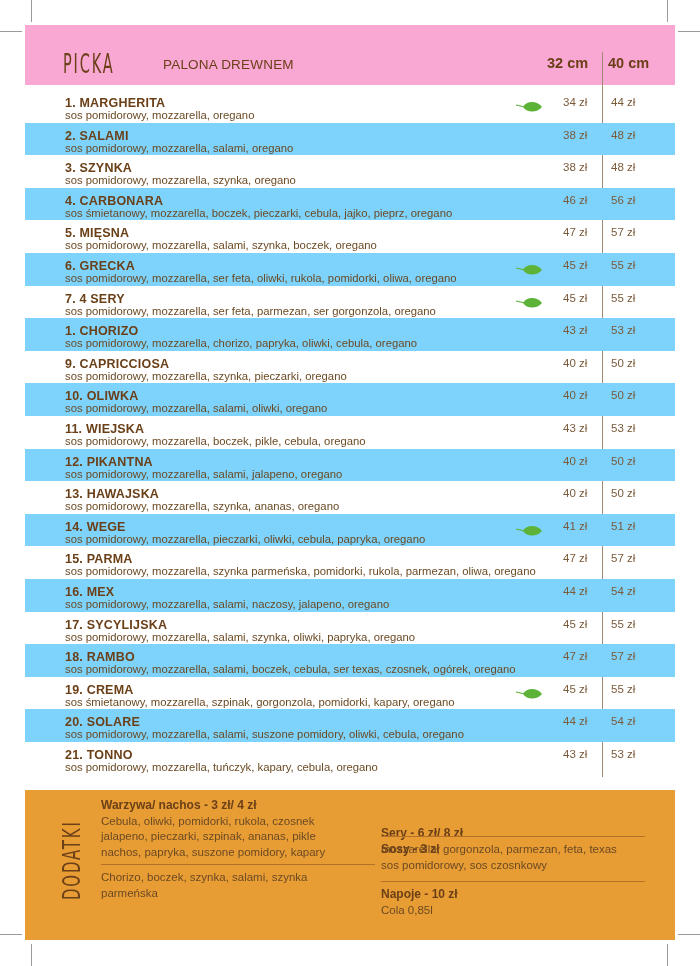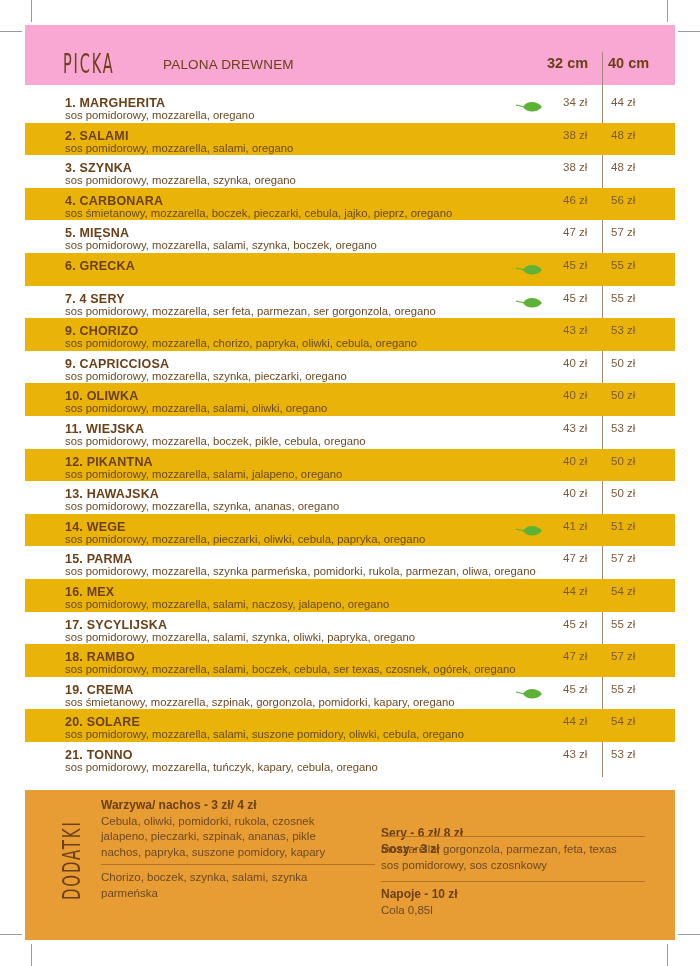--- a/index.html
+++ b/index.html
@@ -9,21 +9,21 @@
   .header { position:absolute; left:25px; top:25px; width:650px; height:60px; background:#f9a8d4; }
   .header .title { position:absolute; left:38px; top:26px; font-family:"DejaVu Sans Condensed","DejaVu Sans", sans-serif;
         font-size:26px; letter-spacing:3px; color:#6b4018; transform:scaleX(0.62); transform-origin:left top; font-weight:normal; line-height:26px; }
   .header .subtitle { position:absolute; left:138px; top:32px; font-size:13.5px; color:#6b4018; letter-spacing:0.2px; }
   .header .col { position:absolute; top:30px; font-size:14.5px; font-weight:bold; color:#6b4018; }
   .header .col32 { left:522px; }
   .header .col40 { left:583px; }
   .vline { position:absolute; left:602px; width:1px; background:#a08a74; }
   .rows { position:absolute; left:25px; top:90px; width:650px; }
   .row { position:relative; height:32.6px; }
-  .row.alt { background:#eab308; }
+  .row.alt { background:#7dd3fc; }
   .row .name { position:absolute; left:40px; top:6px; font-size:12.5px; font-weight:bold; color:#6b4018; letter-spacing:0.2px; }
   .row .desc { position:absolute; left:40px; top:19px; font-size:11.3px; color:#6b4a24; white-space:nowrap; }
   .row .p32 { position:absolute; left:538px; top:6px; font-size:11.5px; color:#7a5a3a; }
   .row .p40 { position:absolute; left:586px; top:6px; font-size:11.5px; color:#7a5a3a; }
   .leaf { position:absolute; left:490px; top:10px; width:28px; height:14px; }
   .footer { position:absolute; left:25px; top:790px; width:650px; height:150px; background:#e89c34; }
   .dodatki { position:absolute; left:33px; top:110px; transform:rotate(-90deg); transform-origin:left top;
         font-family:"DejaVu Sans", sans-serif; font-size:24px; letter-spacing:3px; color:#6b4018; white-space:nowrap; }
   .dodatki span { display:inline-block; transform:scaleX(0.62); transform-origin:left center; }
   .add { position:absolute; font-size:11.5px; color:#6b4a24; line-height:15.5px; }
@@ -84,39 +84,40 @@
   </div>
     <div class="row">
     <div class="name">5. MIĘSNA</div>
     <div class="desc">sos pomidorowy, mozzarella, salami, szynka, boczek, oregano</div>
 
     <div class="p32">47 zł</div>
     <div class="p40">57 zł</div>
   </div>
     <div class="row alt">
     <div class="name">6. GRECKA</div>
+    <div class="desc">sos pomidorowy, mozzarella, ser feta, oliwki, rukola, pomidorki, oliwa, oregano</div>
     <svg class="leaf" viewBox="0 0 28 14">
       <path d="M1 5 L10 7" stroke="#5cb338" stroke-width="1.2" fill="none"></path>
       <path d="M8 7 C11 1, 22 0, 27 7 C22 13, 12 13, 8 7 Z" fill="#5cb338"></path>
     </svg>
     <div class="p32">45 zł</div>
     <div class="p40">55 zł</div>
   </div>
     <div class="row">
     <div class="name">7. 4 SERY</div>
     <div class="desc">sos pomidorowy, mozzarella, ser feta, parmezan, ser gorgonzola, oregano</div>
     <svg class="leaf" viewBox="0 0 28 14">
       <path d="M1 5 L10 7" stroke="#5cb338" stroke-width="1.2" fill="none"></path>
       <path d="M8 7 C11 1, 22 0, 27 7 C22 13, 12 13, 8 7 Z" fill="#5cb338"></path>
     </svg>
     <div class="p32">45 zł</div>
     <div class="p40">55 zł</div>
   </div>
     <div class="row alt">
-    <div class="name">9. CHORIZO</div>
+    <div class="name">1. CHORIZO</div>
     <div class="desc">sos pomidorowy, mozzarella, chorizo, papryka, oliwki, cebula, oregano</div>
 
     <div class="p32">43 zł</div>
     <div class="p40">53 zł</div>
   </div>
     <div class="row">
     <div class="name">9. CAPRICCIOSA</div>
     <div class="desc">sos pomidorowy, mozzarella, szynka, pieczarki, oregano</div>
 
     <div class="p32">40 zł</div>

